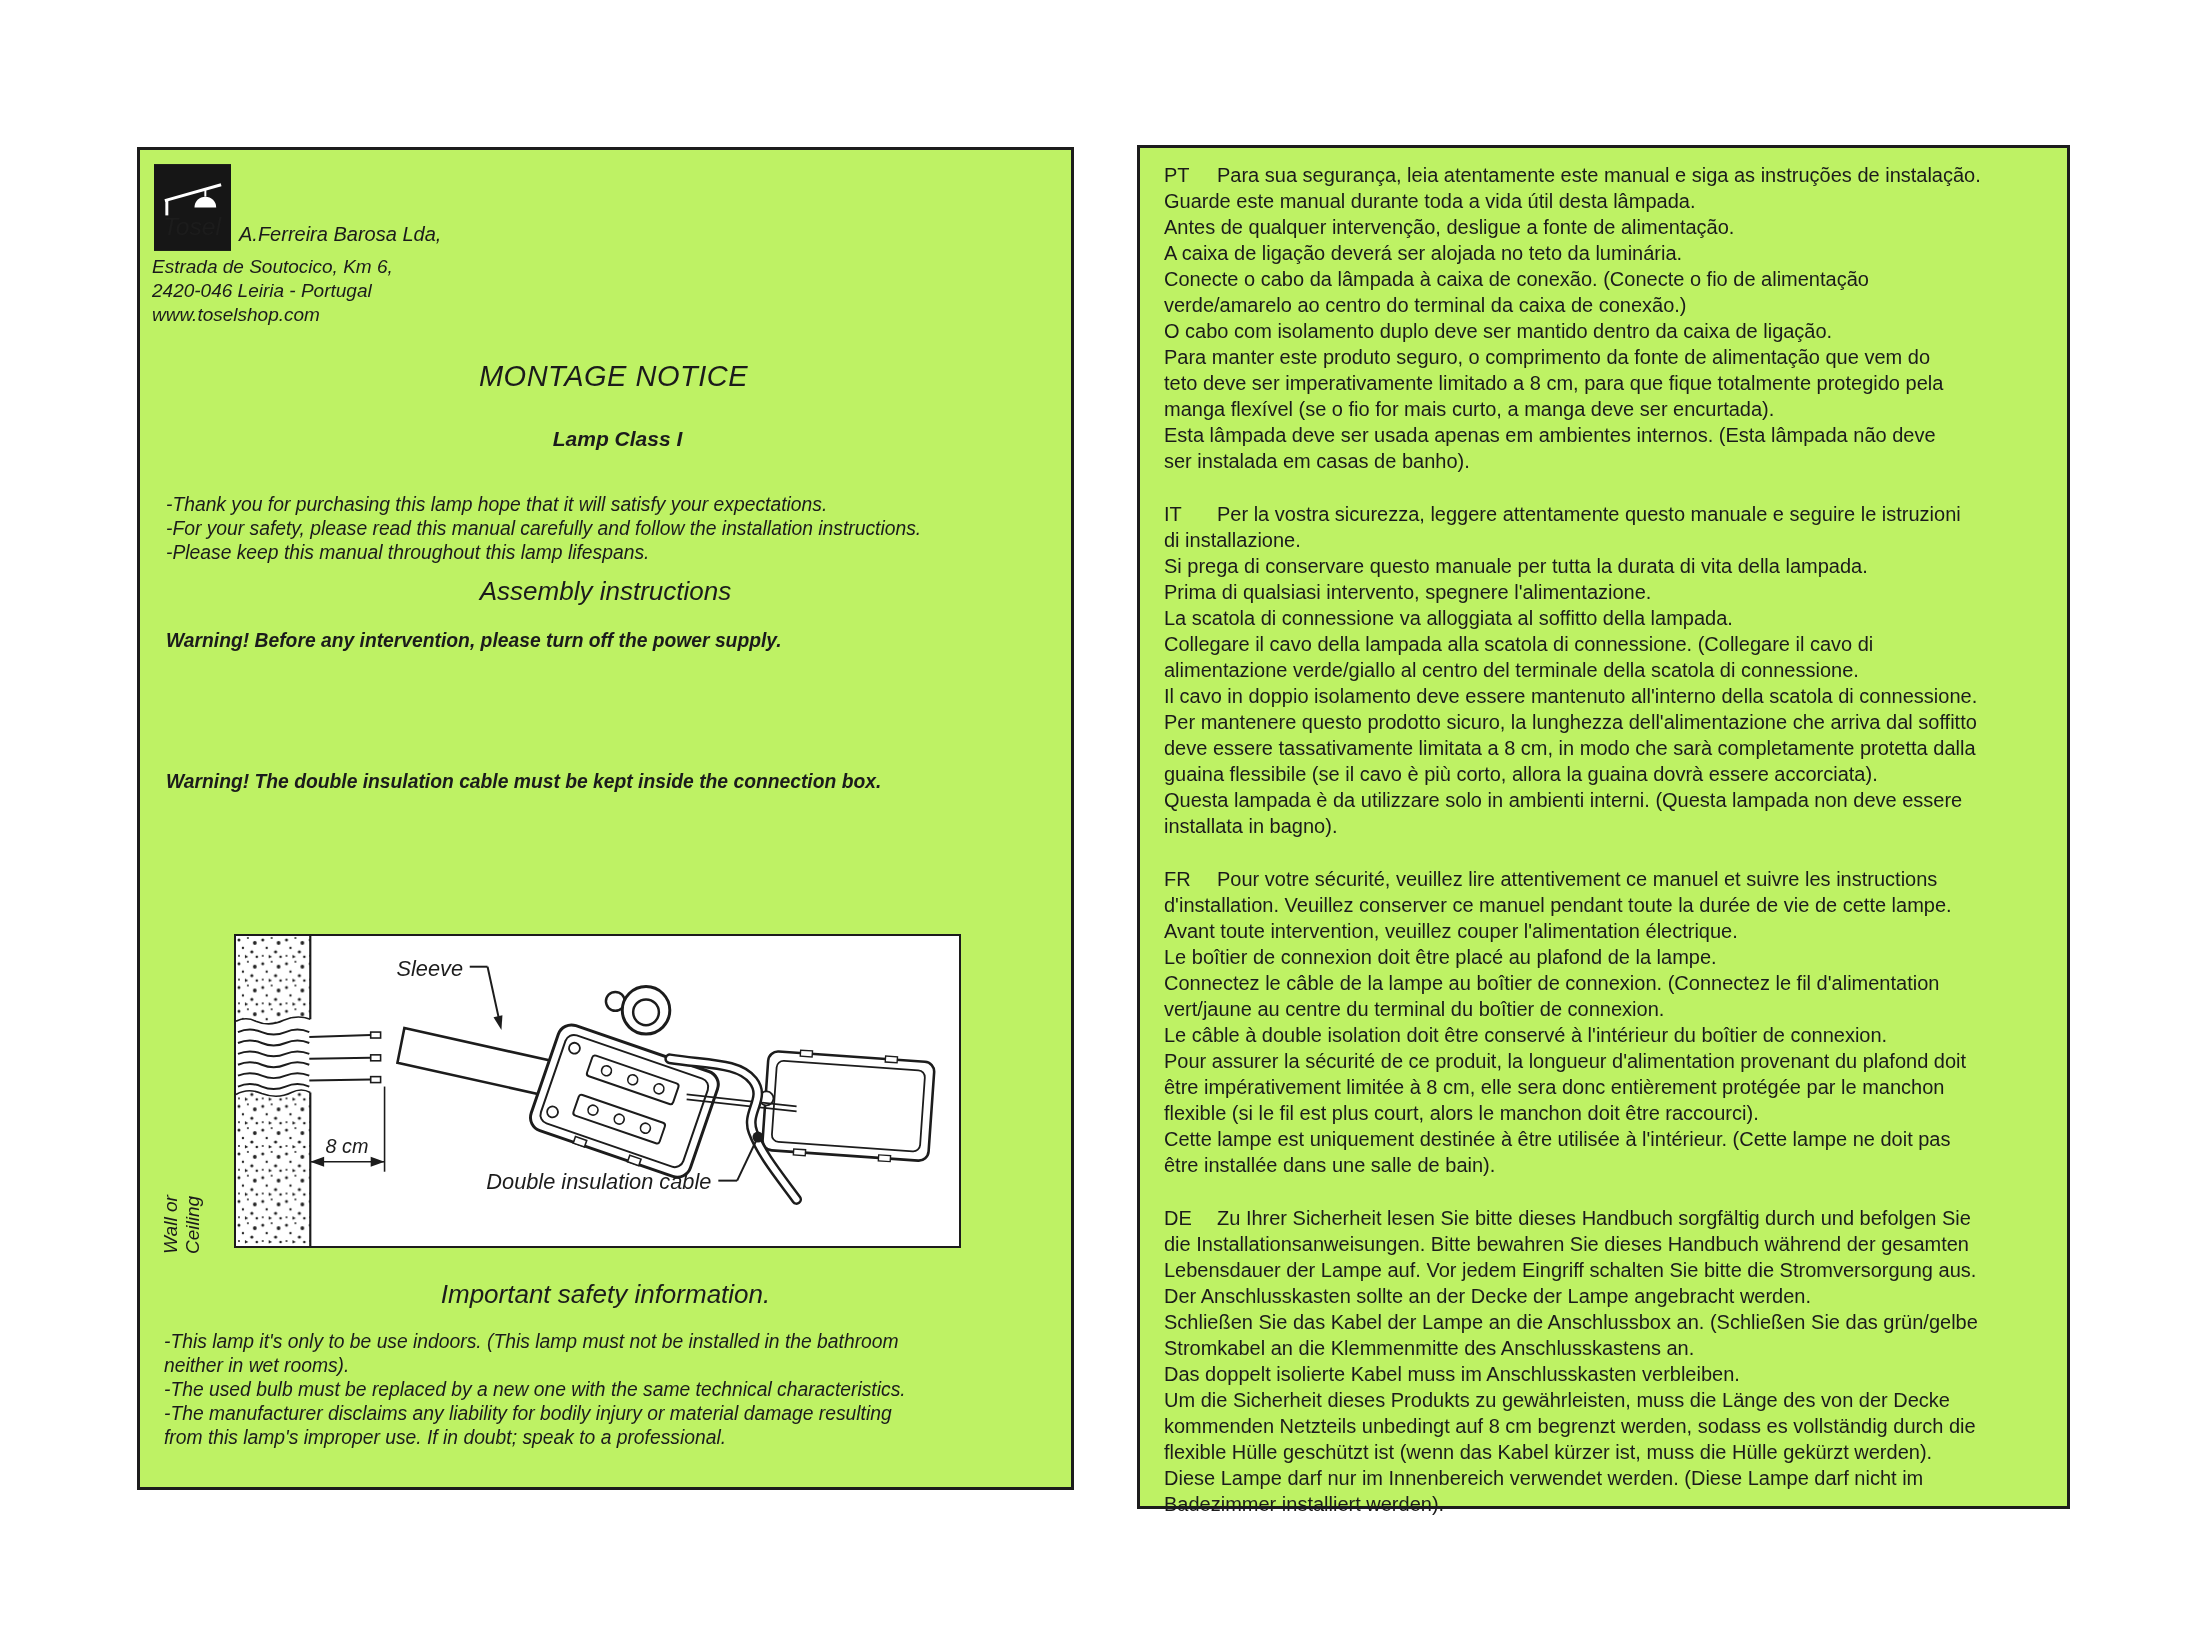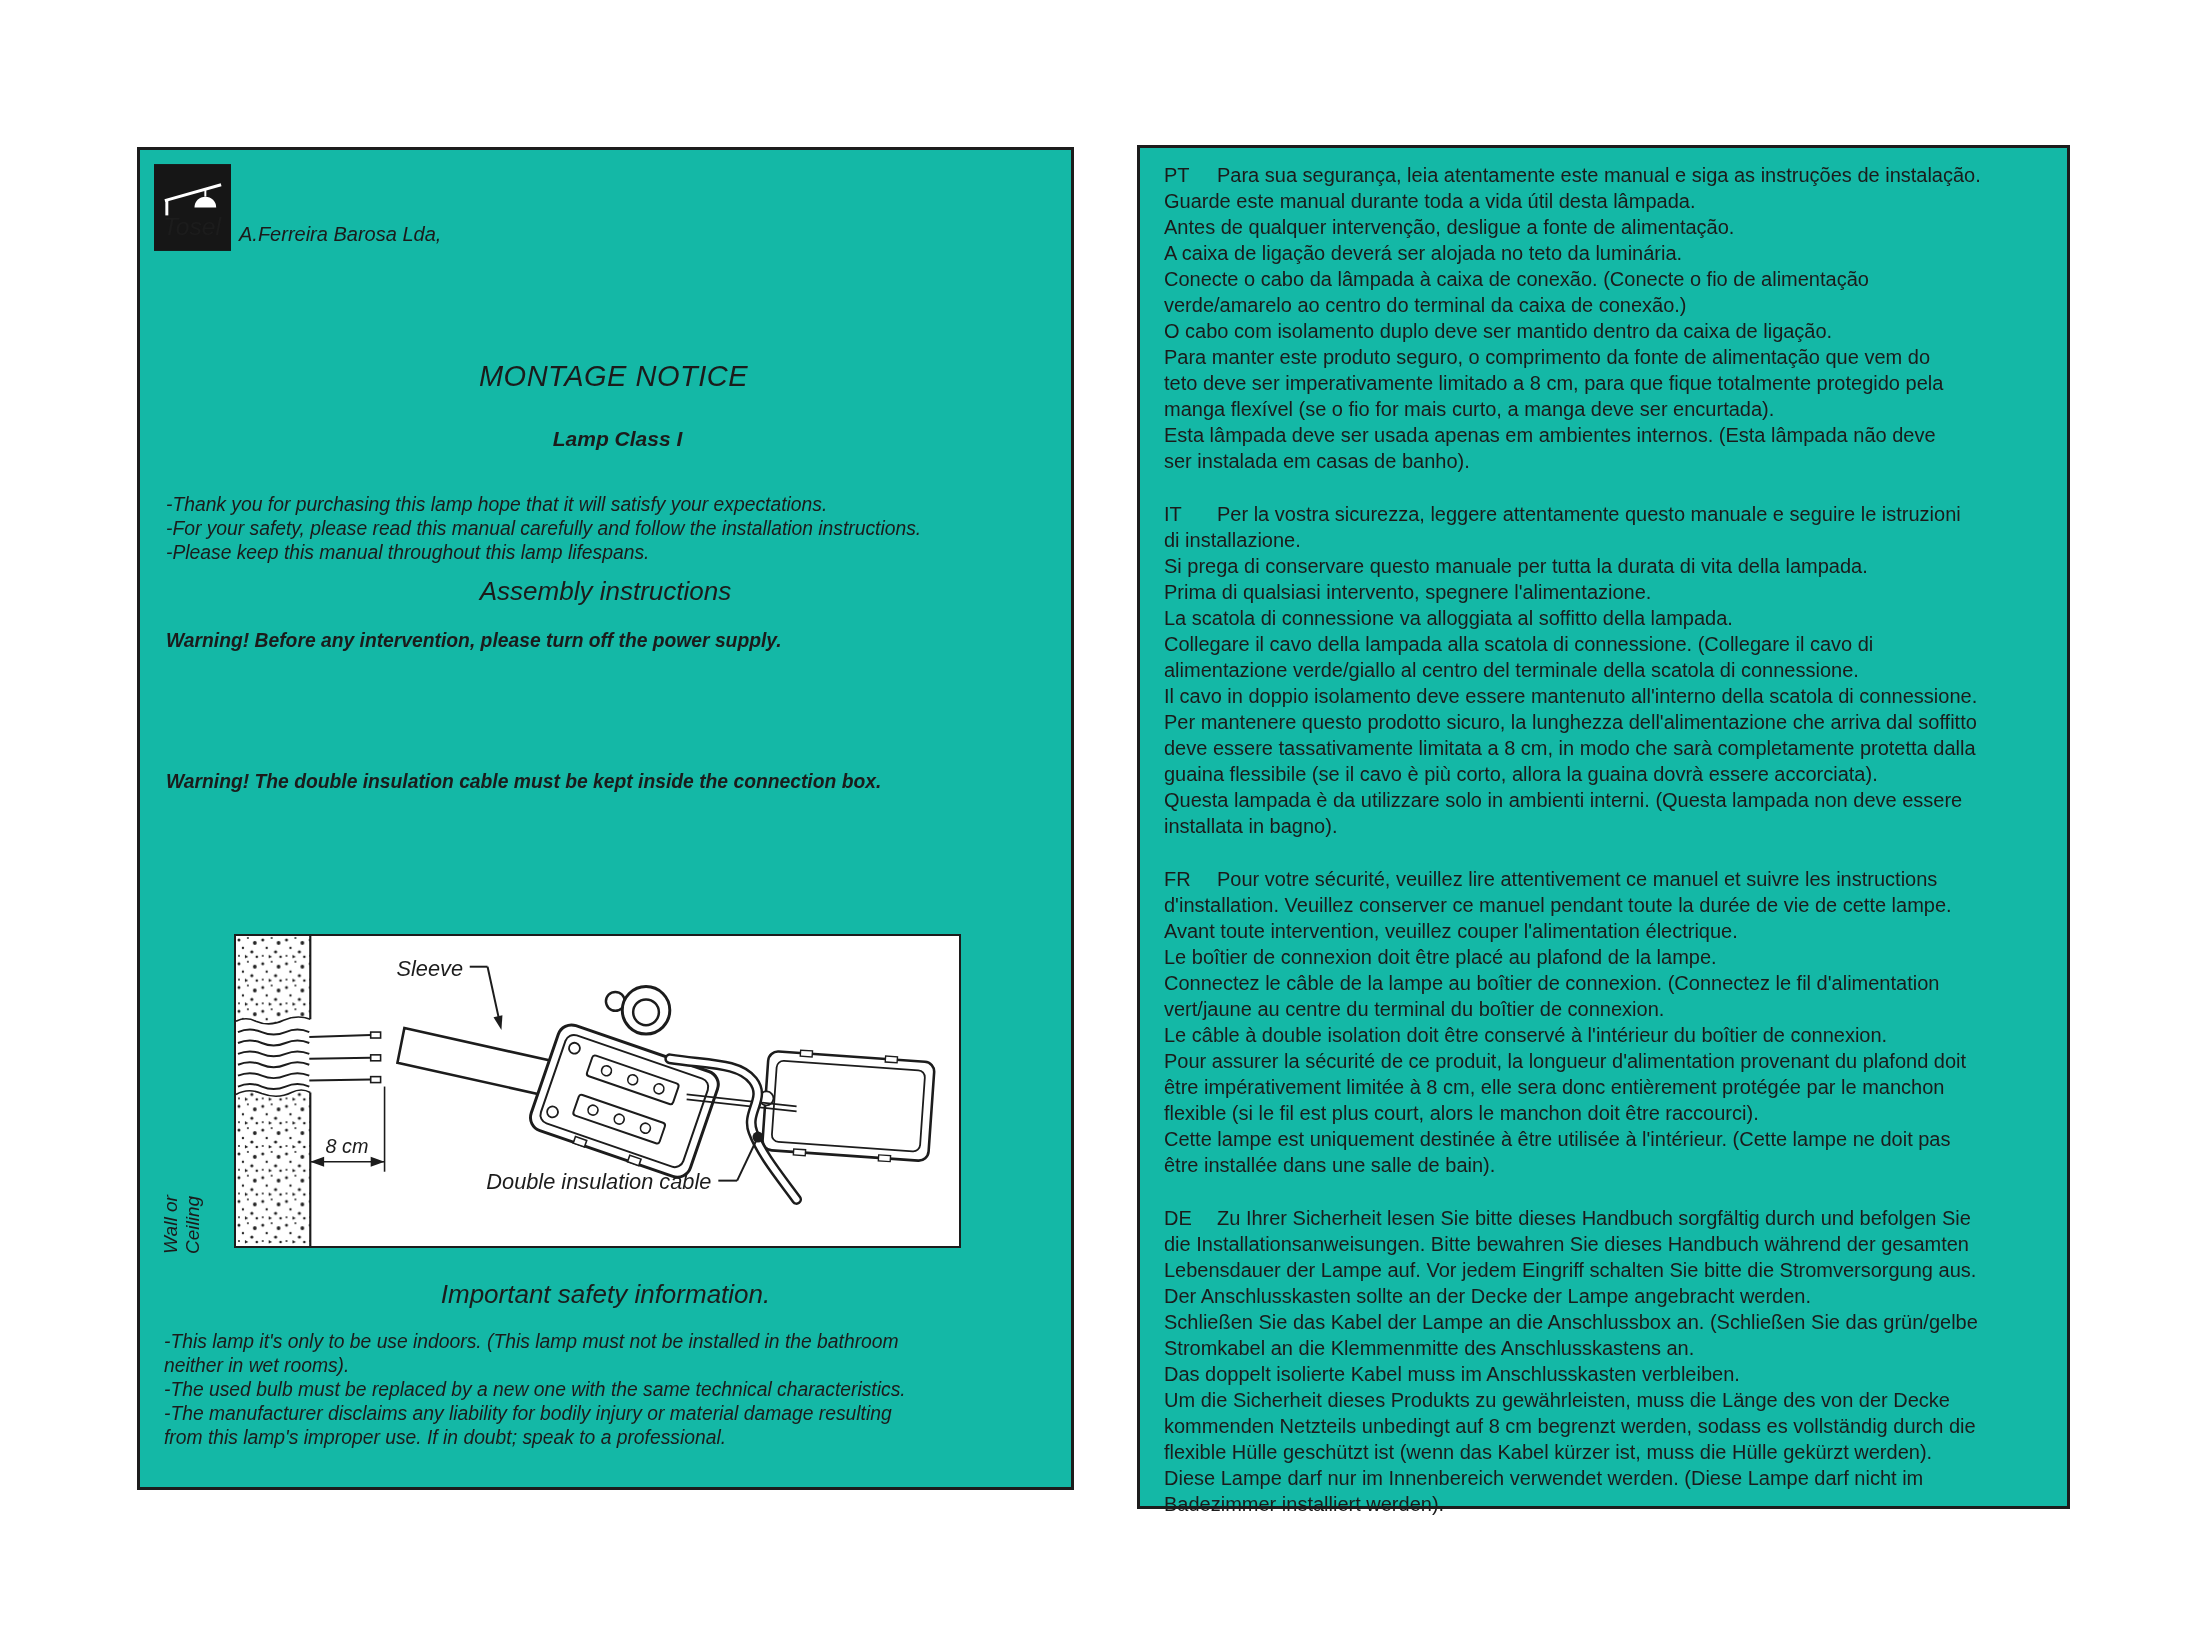--- a/index.html
+++ b/index.html
@@ -1,21 +1,21 @@
 <!DOCTYPE html>
 <html><head>
 <meta charset="utf-8">
 <style>
   html,body { margin:0; padding:0; background:#ffffff; }
   .canvas {
     position:relative; width:2203px; height:1651px; background:#ffffff;
     font-family:"Liberation Sans","DejaVu Sans",sans-serif; color:#1b1b1b;
     overflow:hidden;
   }
-  .pagebox { position:absolute; border:3px solid #1c1c1c; background:#14b8a6; }
+  .pagebox { position:absolute; border:3px solid #1c1c1c; background:#bef264; }
   #left-page  { left:137px; top:147px;  width:931px; height:1337px;font-style:italic; }
   #right-page { left:1137px; top:145px; width:927px; height:1358px; }
   .abs { position:absolute; }
   .pre { white-space:pre-line; }
   .body-l { font-size:19.3px; line-height:24px; }
   .body-r { font-size:20px;  line-height:26px; }
   .bold { font-weight:bold; }
   .center { left:0; width:100%; text-align:center; }
   .h-major { font-size:29px; letter-spacing:0.5px; }
   .h-mid   { font-size:26px; }
@@ -43,20 +43,23 @@
       <svg width="77" height="87" viewBox="0 0 78 88">
         <rect x="0" y="0" width="78" height="88" fill="#161616"></rect>
         <line x1="11" y1="37" x2="68" y2="21" stroke="#fff" stroke-width="3"></line>
         <line x1="13" y1="36" x2="13" y2="52" stroke="#fff" stroke-width="3"></line>
         <line x1="52" y1="26" x2="52" y2="33" stroke="#fff" stroke-width="2"></line>
         <path d="M41,44 a11,11 0 0 1 22,0 z" fill="#ffffff"></path>
         <text x="9" y="72" font-size="25" fill="#ffffff">Tosel</text>
       </svg>
     </div>
     <div class="abs logo-company" style="left:99px; top:73px;">A.Ferreira Barosa Lda,</div>
+    <div class="abs address pre" style="left:12px; top:105px;">Estrada de Soutocico, Km 6,
+2420-046 Leiria - Portugal
+www.toselshop.com</div>
 
     <div class="abs center h-major" style="top:210px;margin-left:8px;">MONTAGE NOTICE</div>
     <div class="abs center h-sub" style="top:277px;padding-left:12px;">Lamp Class I</div>
 
     <div class="abs body-l pre" style="left:26px; top:343px; width:881px;">-Thank you for purchasing this lamp hope that it will satisfy your expectations.
 -For your safety, please read this manual carefully and follow the installation instructions.
 -Please keep this manual throughout this lamp lifespans.</div>
 
     <div class="abs center h-mid" style="top:426px;">Assembly instructions</div>
 

